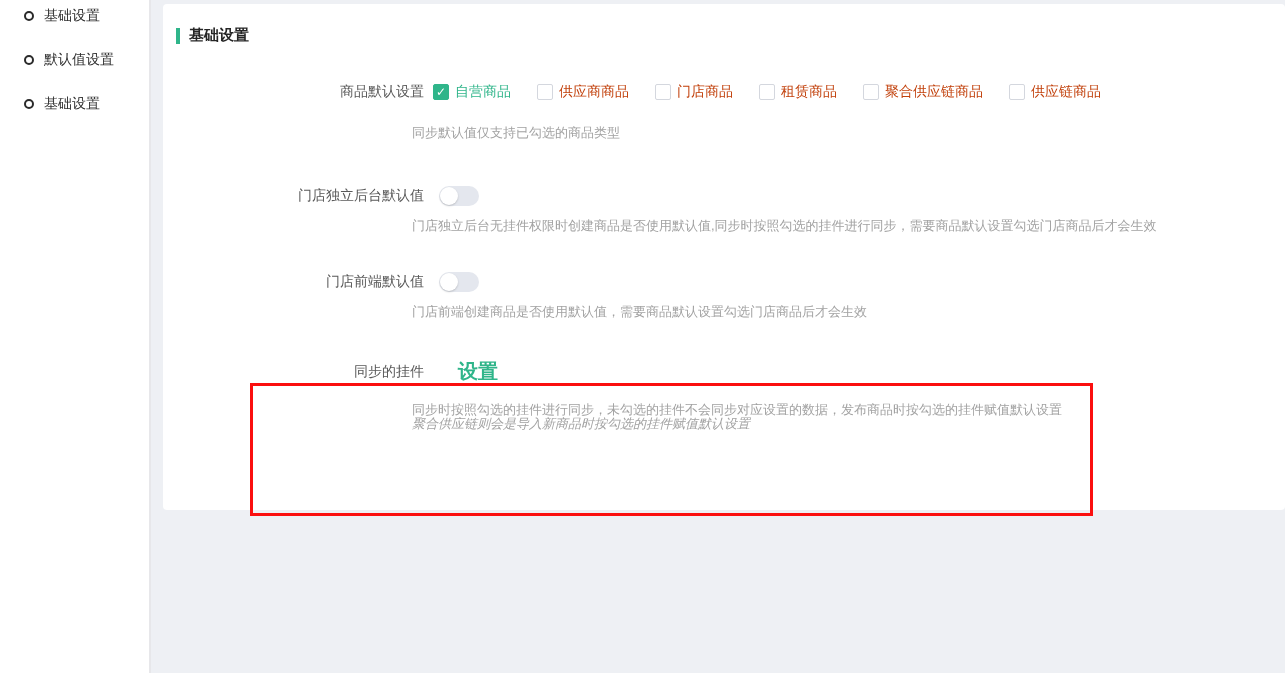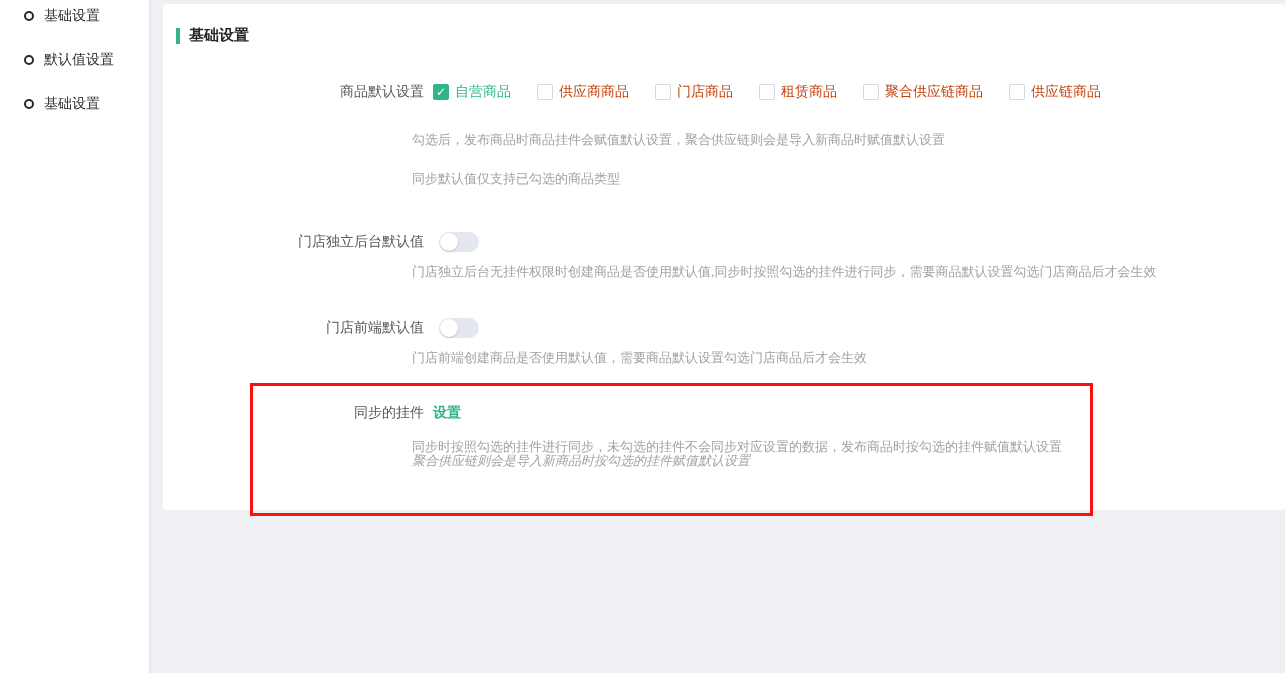--- a/index.html
+++ b/index.html
@@ -43,29 +43,29 @@
     justify-content:center; font-size:12px; color:transparent; }
   .cb.checked .box { background:#2fb58a; border-color:#2fb58a; color:#fff; }
   .cb.checked { color:#2fb58a; }
 
   
   .toggle { width:40px; height:20px; border-radius:10px; background:#e4e7ee;
     position:relative; cursor:pointer; margin-left:6px; flex:none; }
   .toggle .knob { position:absolute; left:1px; top:1px; width:18px; height:18px;
     border-radius:50%; background:#fff; box-shadow:0 1px 2px rgba(0,0,0,.18); }
 
-  .link { font-size:14px; font-weight:600; color:#2fb58a; cursor:pointer; }
+  .link { font-size:20px; font-weight:600; color:#2fb58a; cursor:pointer; }
 
   
   .mt-h1 { margin-top:32px; }
   .mt-h2 { margin-top:25px; }
   .mt-row2 { margin-top:46px; }
   .mt-sub { margin-top:13px; }
   .mt-row3 { margin-top:39px; }
-  .mt-row4 { margin-top:39px; }
+  .mt-row4 { margin-top:39px;gap:25px; }
   .mt-h5 { margin-top:18px; }
   .mt-h6 { margin-top:0;font-style:italic; }
 
   
   .red-box { position:absolute; left:250px; top:383px; width:843px; height:133px;
     border:3px solid #fb0f0f; z-index:10; pointer-events:none; }
 </style>
 </head>
 <body>
 
@@ -118,21 +118,20 @@
             <label class="cb">
               <span class="box"></span>
               <span>聚合供应链商品</span>
             </label>
             <label class="cb">
               <span class="box"></span>
               <span>供应链商品</span>
             </label>
           </div>
         </div>
-        <div class="helper mt-h1">勾选后，发布商品时商品挂件会赋值默认设置，聚合供应链则会是导入新商品时赋值默认设置</div>
         <div class="helper mt-h2">同步默认值仅支持已勾选的商品类型</div>
 
         <div class="row mt-row2">
           <div class="label">门店独立后台默认值</div>
           <div class="ctrl">
             <div class="toggle">
               <div class="knob"></div>
             </div>
           </div>
         </div>

